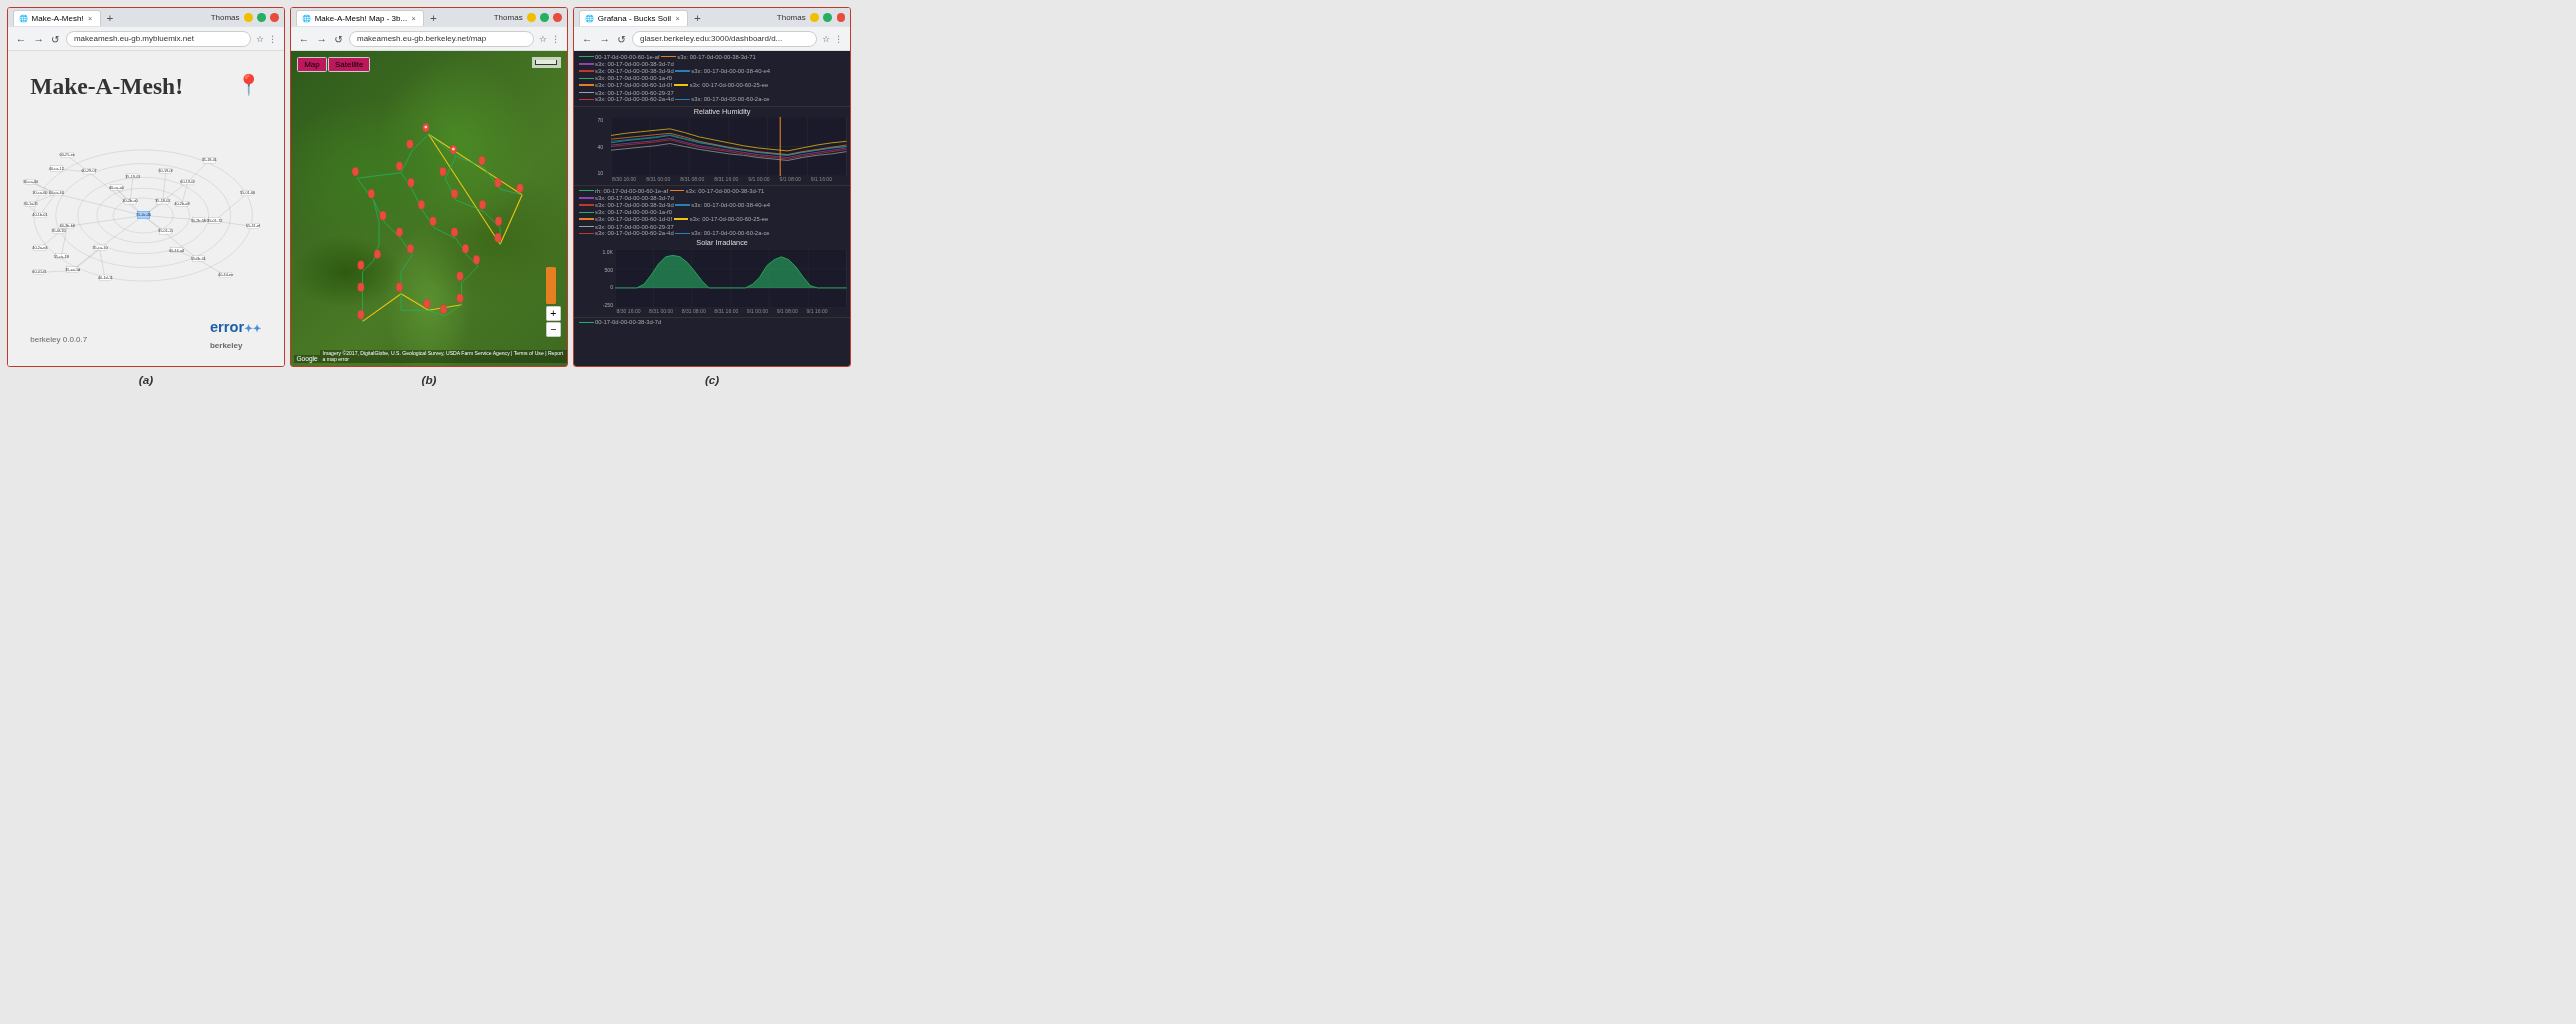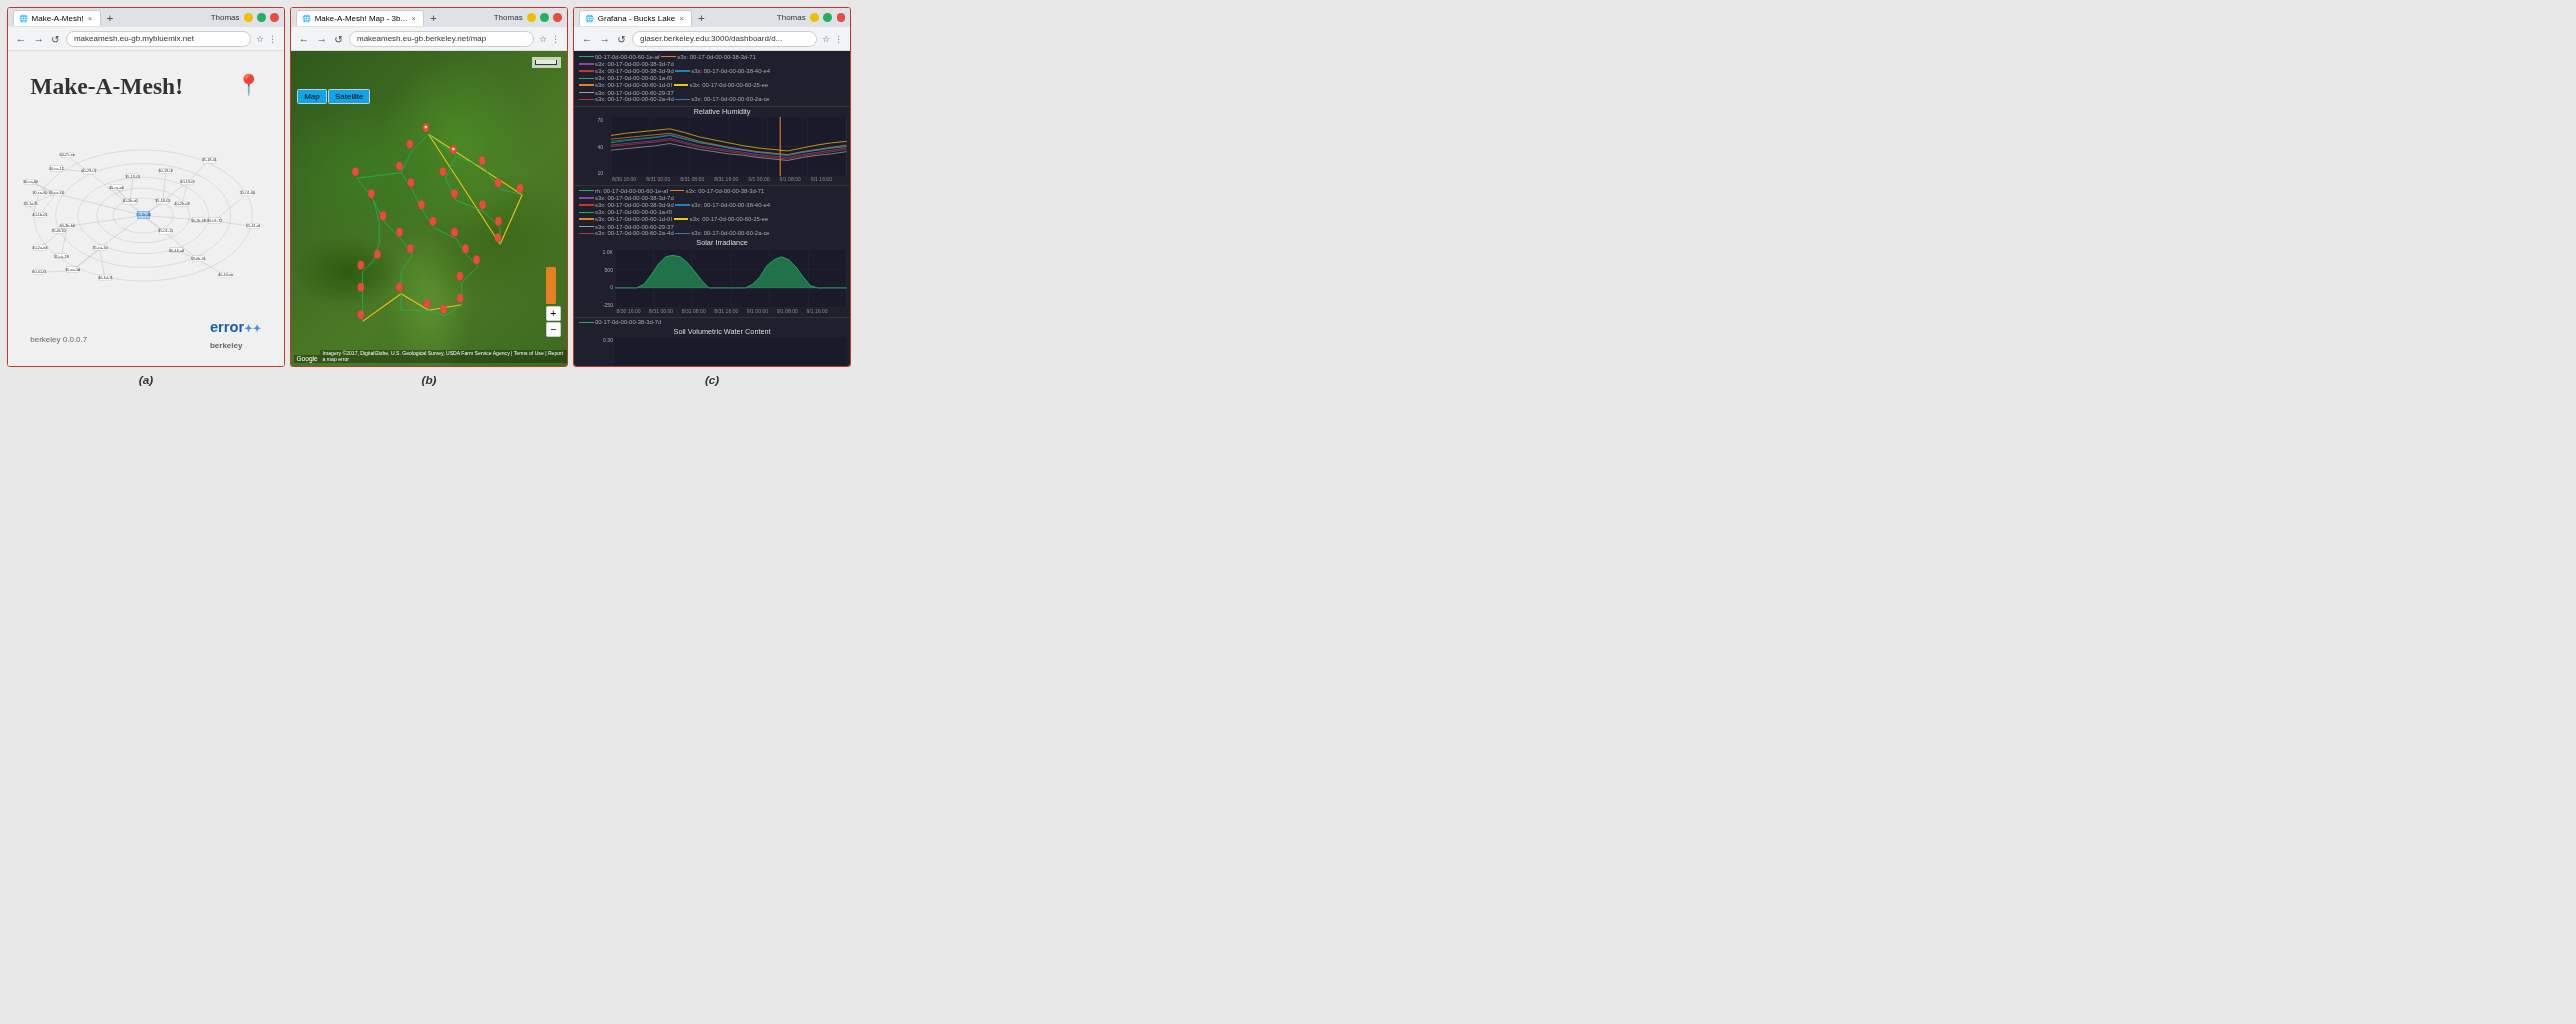--- a/index.html
+++ b/index.html
@@ -190,27 +190,26 @@
     }
     .map-overlay-btns {
       position: absolute;
       top: 5.9px;
       left: 5.9px;
       display: flex;
       gap: 1.5px;
       z-index: 10;
     }
     .map-btn {
-      background: #0ea5e9;
+      background: #be185d;
       border: 0.7px solid #ccc;
       padding: 2.2px 5.9px;
       font-size: 8px;
       cursor: pointer;
       border-radius: 1.5px;
-      margin-top: 32px;
     }
     .map-scale {
       position: absolute;
       top: 5.9px;
       right: 5.9px;
       background: rgba(255,255,255,0.7);
       width: 29px;
       height: 11.7px;
       display: flex;
       align-items: center;
@@ -790,21 +789,21 @@
       </div>
     </div>
 
     <div class="panel-wrapper">
       <div class="browser-window">
 
         <div class="title-bar">
           <div class="title-bar-left">
             <div class="tab">
               <span class="tab-icon">🌐</span>
-              <span>Grafana - Bucks Lake</span>
+              <span>Grafana - Bucks Soil</span>
               <span class="tab-close">×</span>
             </div>
             <span style="font-size:11.7px; color:#555; cursor:pointer; padding:0 2.9px;">+</span>
           </div>
           <div class="title-bar-right">
             <span class="user-name">Thomas</span>
             <span class="window-btn btn-min"></span>
             <span class="window-btn btn-max"></span>
             <span class="window-btn btn-close"></span>
           </div>
@@ -1029,33 +1028,20 @@
               </div>
             </div>
 
             <div style="padding: 1.5px 4.4px; background:#1f1f2e; border-top:0.7px solid #333;">
               <div class="legend-item">
                 <span style="display:inline-block;width:14.7px;height:1.5px;background:#27ae60;"></span>
                 <span style="font-size:5.9px;color:#aaa;">00-17-0d-00-00-38-3d-7d</span>
               </div>
             </div>
 
-            <div class="chart-section">
-              <div class="chart-title">Soil Volumetric Water Content</div>
-              <div style="display:flex;align-items:stretch;padding: 0 2.9px;">
-                <div style="display:flex;flex-direction:column;justify-content:space-between;padding-right:2.2px;font-size:5.1px;color:#aaa;width:19px;text-align:right;">
-                  <span>0.30</span>
-                </div>
-                <svg width="100%" height="29" viewBox="0 0 320 40">
-                  <rect width="320" height="40" fill="#1a1a2a"></rect>
-                  <line x1="0" y1="0" x2="320" y2="0" stroke="#333" stroke-width="0.5"></line>
-                  <line x1="0" y1="40" x2="320" y2="40" stroke="#333" stroke-width="0.5"></line>
-                </svg>
-              </div>
-            </div>
           </div>
         </div>
       </div>
 
       <div style="text-align:center; padding: 5.9px 0 2.9px;">
         <span class="caption-label">(c)</span>
       </div>
     </div>
 
   </div>

